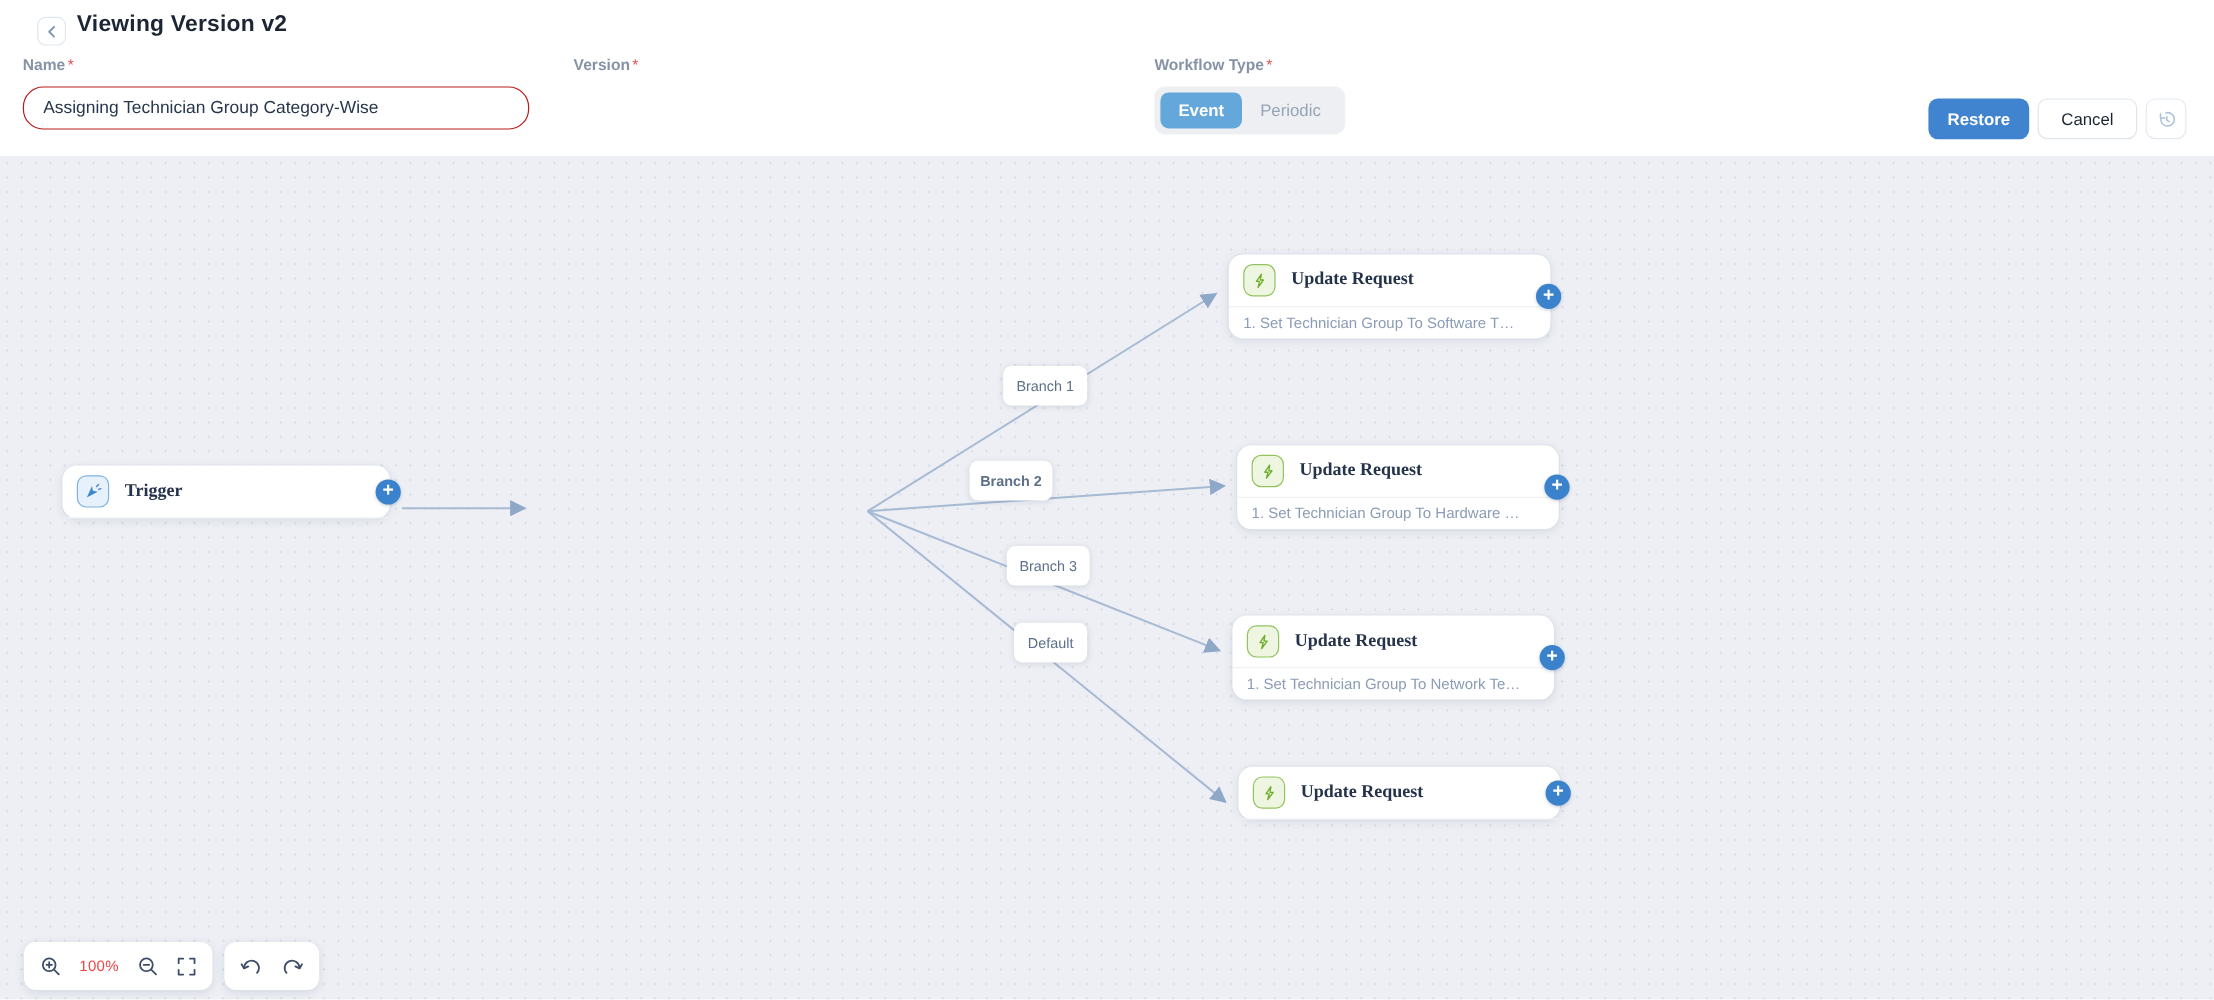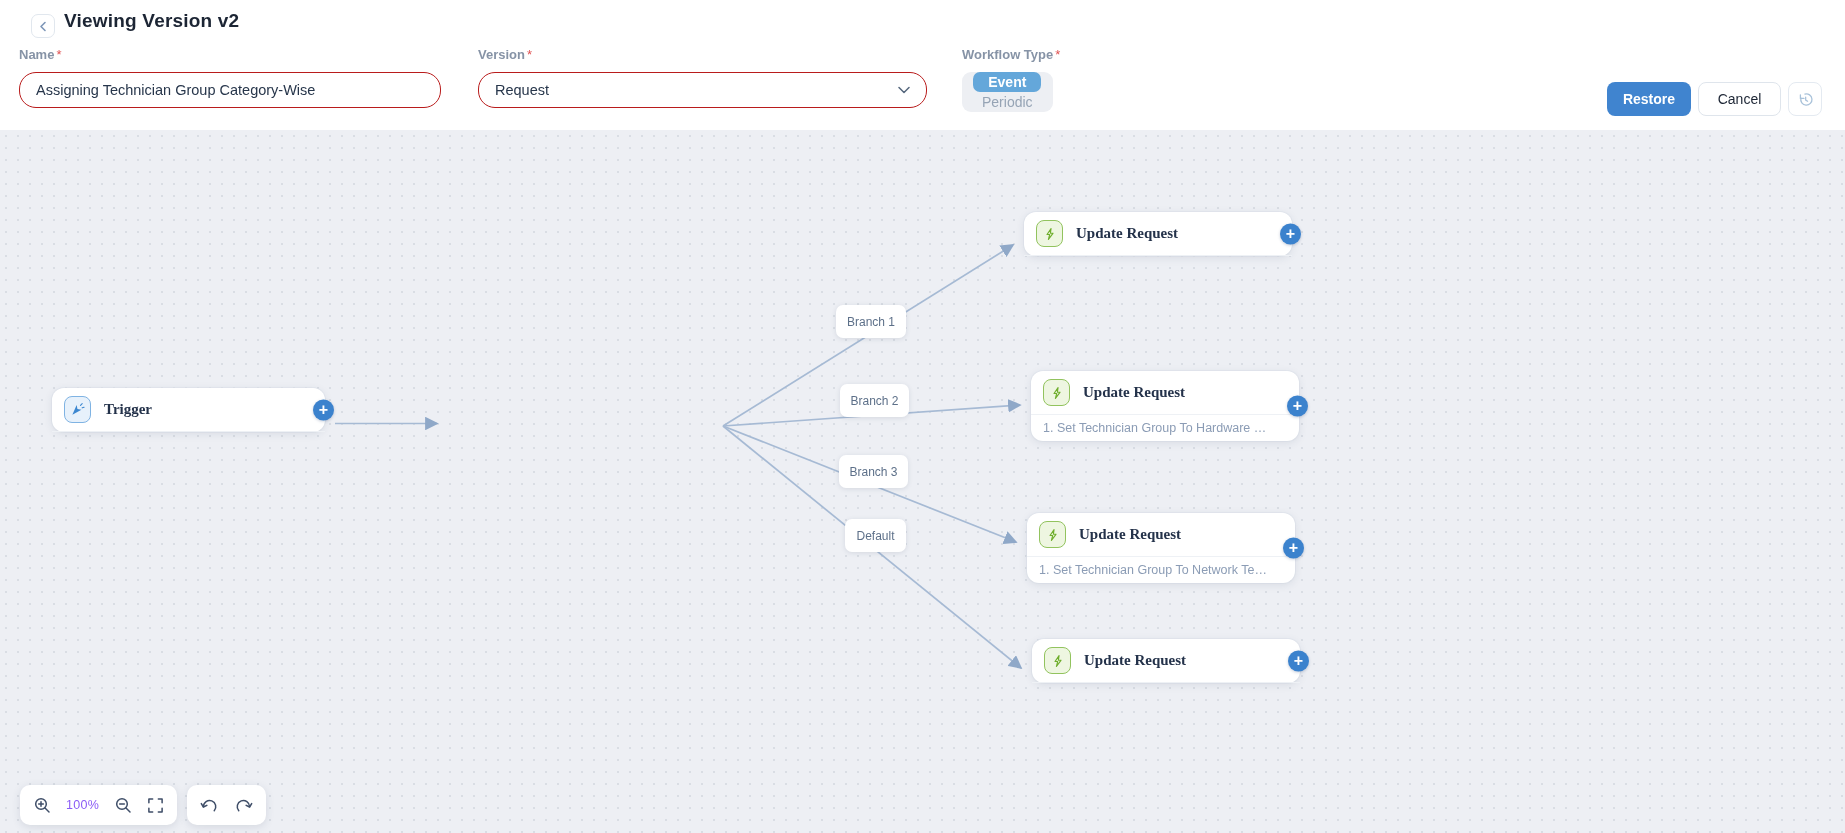--- a/index.html
+++ b/index.html
@@ -19,21 +19,21 @@
   .req { color:#e05151; margin-left:2px; font-size:13px; }
   .input-box { margin-top:9px; height:36px; border:1px solid #b91c1c; border-radius:17px;
     background:#fff; display:flex; align-items:center; padding:0 16px; font-size:14.5px;
     color:#27364b; }
   .input-box input { border:none; outline:none; width:100%; font:inherit; color:inherit; background:transparent; }
   .field-name { left:19px; } .field-name .input-box { width:422px; }
   .field-module { left:478px; } .field-module .input-box { width:449px; justify-content:space-between; cursor:pointer; }
   .chev { color:#55677d; display:flex; }
   .field-type { left:962px; }
   .toggle { margin-top:9px; height:40px; background:#edeff3; border-radius:9px;
-    display:inline-flex; align-items:center; padding:0 5px;flex-direction:column; }
+    display:inline-flex; align-items:center; padding:0 5px; }
   .toggle-opt { height:30px; padding:0 15px; border-radius:7px; font-size:14px;
     display:flex; align-items:center; cursor:pointer; }
   .toggle-opt.selected { background:#64a7da; color:#fff; font-weight:600; }
   .toggle-opt.unselected { color:#96a4b5; }
   .btn { position:absolute; top:82px; height:34px; border-radius:8px; font-size:14px;
     display:flex; align-items:center; justify-content:center; cursor:pointer; border:none; font-family:inherit; }
   .btn-restore { left:1607px; width:84px; background:#4084cf; color:#fff; font-weight:600; }
   .btn-cancel { left:1698px; width:83px; background:#fff; border:1px solid #dfe5ec; color:#1c2534; }
   .btn-history { left:1788px; width:34px; background:#fff; border:1px solid #e4eaf1; color:#a9c2da; }
 
@@ -66,21 +66,21 @@
     box-shadow:0 1px 5px rgba(44,62,92,.13); font-size:12px; color:#5d7089;
     display:flex; align-items:center; justify-content:center; }
 
   
   .ctrl-group { position:absolute; top:655px; height:40px; background:#fff; border-radius:10px;
     box-shadow:0 2px 8px rgba(44,62,92,.13); display:flex; align-items:center;
     padding:0 13px; gap:15px; }
   .ctrl-zoom { left:20px; }
   .ctrl-undo { left:187px; }
   .ctrl-ic { display:flex; align-items:center; justify-content:center; color:#3f4e68; cursor:pointer; }
-  .zoom-pct { font-size:12.5px; color:#8b5cf6; font-weight:500; letter-spacing:.3px; }
+  .zoom-pct { font-size:12.5px; color:#ef4444; font-weight:500; letter-spacing:.3px; }
 </style>
 </head>
 <body>
 
 <div class="app">
 
   <div class="header">
     <div class="back-btn">
       <span style="display:flex">
         <svg width="11" height="11" viewBox="0 0 11 11">
@@ -92,28 +92,20 @@
 
     <div class="field field-name">
       <span class="field-label">Name</span><span class="req">*</span>
       <div class="input-box">
         <input type="text" value="Assigning Technician Group Category-Wise" style="">
       </div>
     </div>
 
     <div class="field field-module">
       <span class="field-label">Version</span><span class="req">*</span>
-      <div class="input-box">
-        <span>Request</span>
-        <span class="chev">
-          <svg width="12" height="8" viewBox="0 0 12 8">
-              <polyline points="1,1.5 6,6.5 11,1.5" fill="none" stroke="currentColor" stroke-width="1.5" stroke-linecap="round" stroke-linejoin="round"></polyline>
-            </svg>
-        </span>
-      </div>
     </div>
 
     <div class="field field-type">
       <span class="field-label">Workflow Type</span><span class="req">*</span>
       <div>
         <div class="toggle">
           <div class="toggle-opt selected">Event</div>
           <div class="toggle-opt unselected">Periodic</div>
         </div>
       </div>
@@ -169,20 +161,21 @@
     <div class="node" style="left:1024px; top:82px; width:268px;">
       <div class="node-head">
         <span class="node-icon icon-bolt">
           <svg width="14" height="14" viewBox="0 0 16 16" fill="none" stroke="currentColor" stroke-width="1.3" stroke-linejoin="round">
             <path d="M9.2 1.8 L4.6 8.6 H7.6 L6.2 14.2 L11.4 7.2 H8.4 Z"></path>
           </svg>
         </span>
         <span class="node-title">Update Request</span>
         <div class="plus">+</div>
       </div>
+      <div class="node-sub">1. Set Technician Group To Software T…</div>
     </div>
 
     <div class="node" style="left:1031px; top:241px; width:268px;">
       <div class="node-head">
         <span class="node-icon icon-bolt">
           <svg width="14" height="14" viewBox="0 0 16 16" fill="none" stroke="currentColor" stroke-width="1.3" stroke-linejoin="round">
             <path d="M9.2 1.8 L4.6 8.6 H7.6 L6.2 14.2 L11.4 7.2 H8.4 Z"></path>
           </svg>
         </span>
         <span class="node-title">Update Request</span>
@@ -210,21 +203,21 @@
           <svg width="14" height="14" viewBox="0 0 16 16" fill="none" stroke="currentColor" stroke-width="1.3" stroke-linejoin="round">
             <path d="M9.2 1.8 L4.6 8.6 H7.6 L6.2 14.2 L11.4 7.2 H8.4 Z"></path>
           </svg>
         </span>
         <span class="node-title">Update Request</span>
         <div class="plus">+</div>
       </div>
     </div>
 
     <div class="edge-label" style="left:836px; top:175px; width:70px; height:33px;">Branch 1</div>
-    <div class="edge-label" style="left:840px; top:254px; width:69px; height:33px;">Branch 2</div>
+    <div class="edge-label" style="left:808px; top:254px; width:69px; height:33px;font-weight:bold;">Branch 2</div>
     <div class="edge-label" style="left:839px; top:325px; width:69px; height:33px;">Branch 3</div>
     <div class="edge-label" style="left:845px; top:389px; width:61px; height:33px;">Default</div>
 
     <div class="ctrl-group ctrl-zoom">
       <span class="ctrl-ic">
         <svg width="18" height="18" viewBox="0 0 18 18" fill="none" stroke="currentColor" stroke-width="1.5" stroke-linecap="round">
           <circle cx="8" cy="8" r="5.3"></circle>
             <line x1="12" y1="12" x2="16" y2="16"></line>
           <line x1="5.7" y1="8" x2="10.3" y2="8"></line>
             <line x1="8" y1="5.7" x2="8" y2="10.3"></line>

